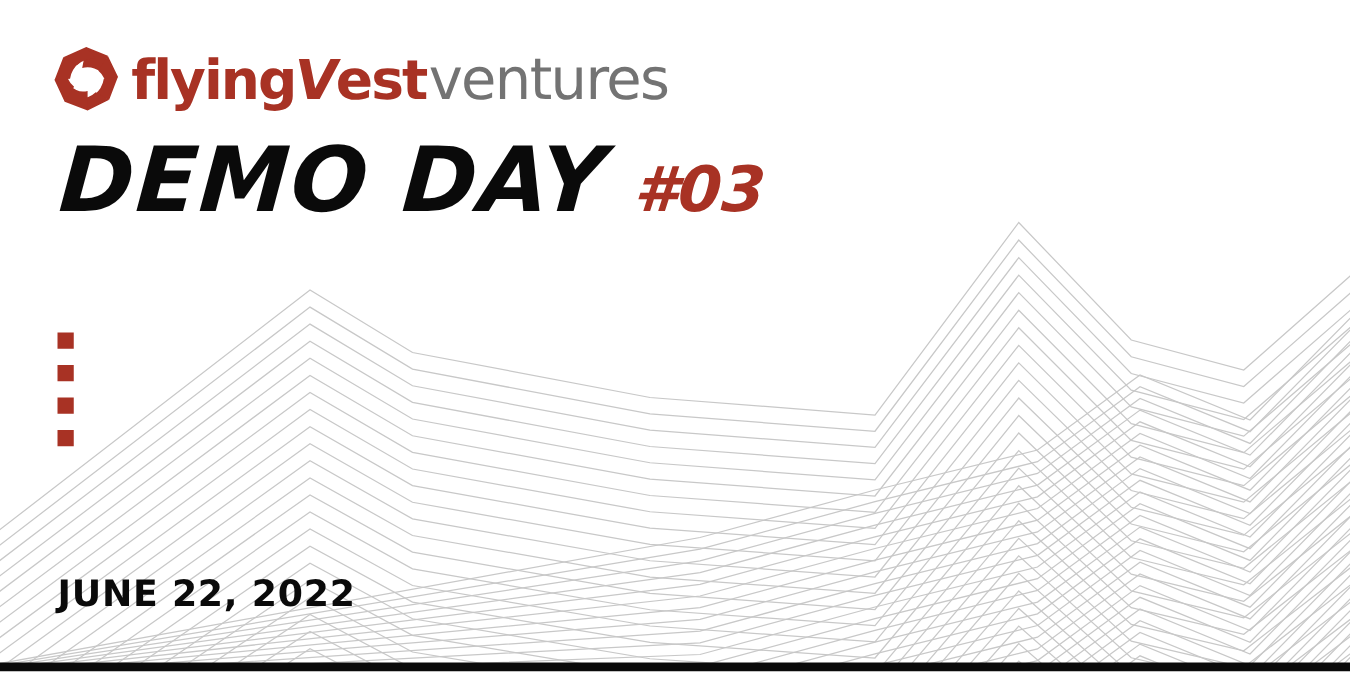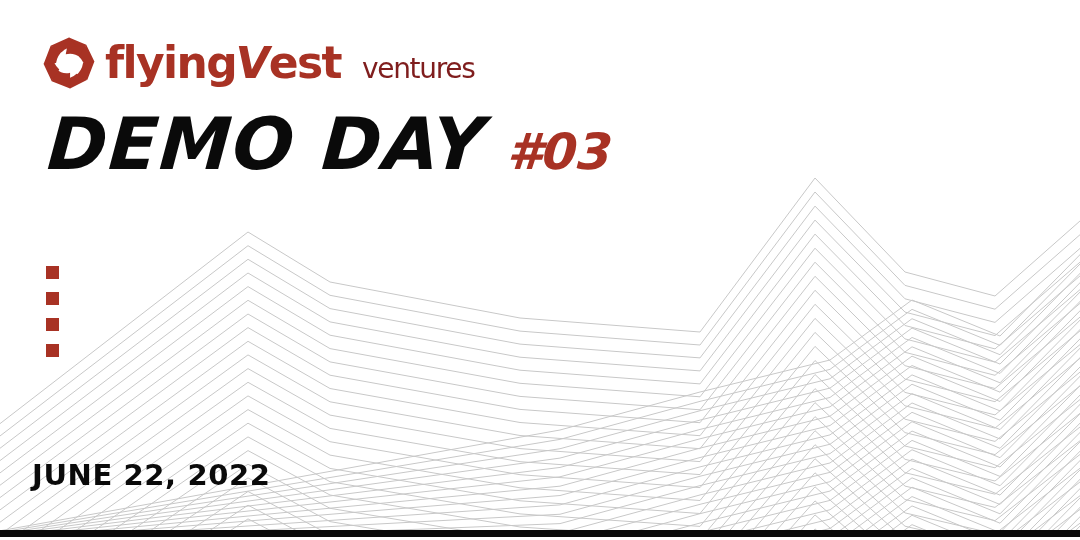--- a/index.html
+++ b/index.html
@@ -72,24 +72,24 @@
     letter-spacing: -1.6px;
     color: #a83224;
   }
   .wm-vee {
     display: inline-block;
     transform: skewX(-9deg);
   }
   .wm-ventures {
     font-family: "DejaVu Sans", sans-serif;
     font-weight: normal;
-    font-size: 28px;
+    font-size: 46px;
     letter-spacing: -1.3px;
-    color: #7f1d1d;
-    margin-left: 21px;
+    color: #737373;
+    margin-left: 2px;
   }
 
   
   #headline {
     position: absolute;
     left: 48px;
     top: 108px;
     z-index: 3;
     display: flex;
     align-items: baseline;
@@ -128,21 +128,21 @@
   }
   .deco-square {
     width: 13px;
     height: 13px;
     background: #a83224;
   }
 
   
   #event-date {
     position: absolute;
-    left: 32px;
+    left: 46px;
     top: 461px;
     z-index: 3;
     font-family: "DejaVu Sans", sans-serif;
     font-weight: bold;
     font-size: 29px;
     letter-spacing: 0.6px;
     color: #0a0a0a;
     white-space: nowrap;
     line-height: 1;
   }

